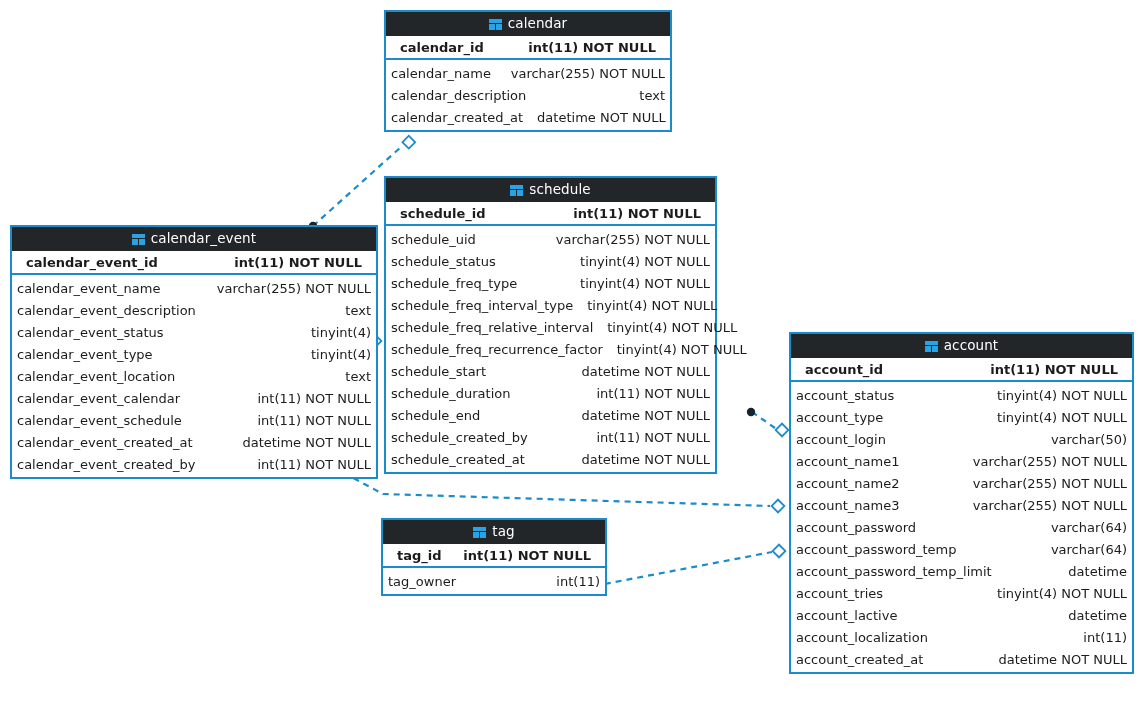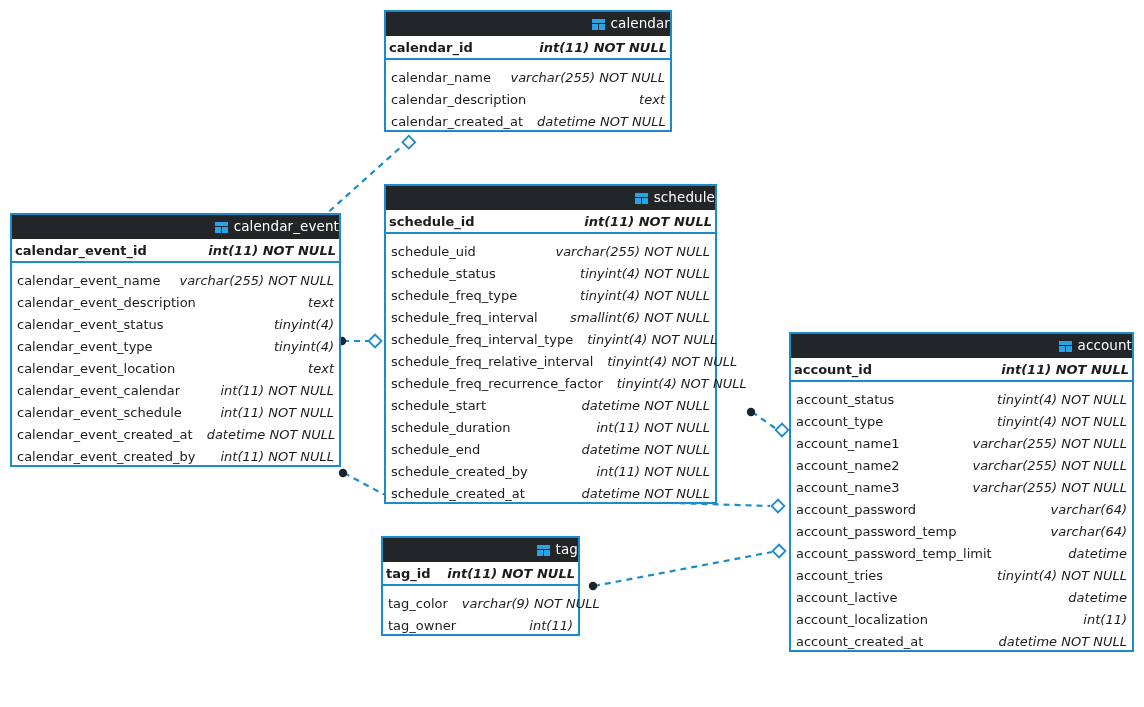--- a/index.html
+++ b/index.html
@@ -35,21 +35,21 @@
     font-size: 13px;
     line-height: 1;
     z-index: 3;
   }
   .entity-header {
     background: #222628;
     color: #ffffff;
     height: 24px;
     display: flex;
     align-items: center;
-    justify-content: flex-end;
+    justify-content: center;
     gap: 6px;
     font-size: 13.5px;
     letter-spacing: 0.1px;
   }
   .tbl-icon {
     display: inline-block;
     width: 13px;
     height: 11px;
     position: relative;
     flex: 0 0 auto;
@@ -61,50 +61,50 @@
   }
   .tbl-icon i.r1 { left: 0; top: 0; width: 13px; height: 4px; }
   .tbl-icon i.r2a { left: 0; top: 5px; width: 6px; height: 6px; }
   .tbl-icon i.r2b { left: 7px; top: 5px; width: 6px; height: 6px; }
 
   .pk-row {
     display: flex;
     align-items: center;
     justify-content: space-between;
     height: 22px;
-    padding: 0 3px;
+    padding: 0 14px;
     font-weight: bold;
     color: #1c1c1c;
     border-bottom: 2px solid #1a8ccc;
     background: #ffffff;
     white-space: nowrap;
   }
   .pk-row .ftype { font-weight: bold; }
   .cols {
     padding: 2px 0 2px 0;
     background: #ffffff;
   }
   .col-row {
     display: flex;
-    align-items: flex-end;
+    align-items: center;
     justify-content: space-between;
     height: 22px;
     padding: 0 5px;
     color: #1c1c1c;
     white-space: nowrap;
   }
   .fname { text-align: left; }
-  .ftype { text-align: right; padding-left: 14px; font-style: italic; }
+  .ftype { text-align: right; padding-left: 14px; }
 
   
   #ent-calendar        { left: 384px;  top: 10px;  width: 288px; }
-  #ent-calendar_event  { left: 10px;   top: 213px; width: 331px; }
-  #ent-schedule        { left: 384px;  top: 184px; width: 333px; }
+  #ent-calendar_event  { left: 10px;   top: 225px; width: 368px; }
+  #ent-schedule        { left: 384px;  top: 176px; width: 333px; }
   #ent-account         { left: 789px;  top: 332px; width: 345px; }
-  #ent-tag             { left: 381px;  top: 536px; width: 199px; }
+  #ent-tag             { left: 381px;  top: 518px; width: 226px; }
 </style>
 </head>
 <body>
 
 <div id="canvas">
 
   <svg id="wires" width="1144" height="707" viewBox="0 0 1144 707">
 
     <g>
       <polyline points="313,226 402,146" fill="none" stroke="#1a8ccc" stroke-width="2.2" stroke-dasharray="6,5"></polyline>
@@ -239,24 +239,20 @@
       </div>
       <div class="col-row">
         <span class="fname">schedule_status</span>
         <span class="ftype">tinyint(4) NOT NULL</span>
       </div>
       <div class="col-row">
         <span class="fname">schedule_freq_type</span>
         <span class="ftype">tinyint(4) NOT NULL</span>
       </div>
       <div class="col-row">
-        <span class="fname">schedule_freq_interval</span>
-        <span class="ftype">smallint(6) NOT NULL</span>
-      </div>
-      <div class="col-row">
         <span class="fname">schedule_freq_interval_type</span>
         <span class="ftype">tinyint(4) NOT NULL</span>
       </div>
       <div class="col-row">
         <span class="fname">schedule_freq_relative_interval</span>
         <span class="ftype">tinyint(4) NOT NULL</span>
       </div>
       <div class="col-row">
         <span class="fname">schedule_freq_recurrence_factor</span>
         <span class="ftype">tinyint(4) NOT NULL</span>
@@ -298,20 +294,24 @@
       <span class="ftype">int(11) NOT NULL</span>
     </div>
     <div class="cols">
       <div class="col-row">
         <span class="fname">account_status</span>
         <span class="ftype">tinyint(4) NOT NULL</span>
       </div>
       <div class="col-row">
         <span class="fname">account_type</span>
         <span class="ftype">tinyint(4) NOT NULL</span>
+      </div>
+      <div class="col-row">
+        <span class="fname">account_login</span>
+        <span class="ftype">varchar(50)</span>
       </div>
       <div class="col-row">
         <span class="fname">account_name1</span>
         <span class="ftype">varchar(255) NOT NULL</span>
       </div>
       <div class="col-row">
         <span class="fname">account_name2</span>
         <span class="ftype">varchar(255) NOT NULL</span>
       </div>
       <div class="col-row">
@@ -357,23 +357,19 @@
           <i class="r2b"></i>
         </span>
       <span>tag</span>
     </div>
     <div class="pk-row">
       <span class="fname">tag_id</span>
       <span class="ftype">int(11) NOT NULL</span>
     </div>
     <div class="cols">
       <div class="col-row">
-        <span class="fname">tag_color</span>
-        <span class="ftype">varchar(9) NOT NULL</span>
-      </div>
-      <div class="col-row">
         <span class="fname">tag_owner</span>
         <span class="ftype">int(11)</span>
       </div>
     </div>
   </div>
 
 </div>
 
 </body></html>

